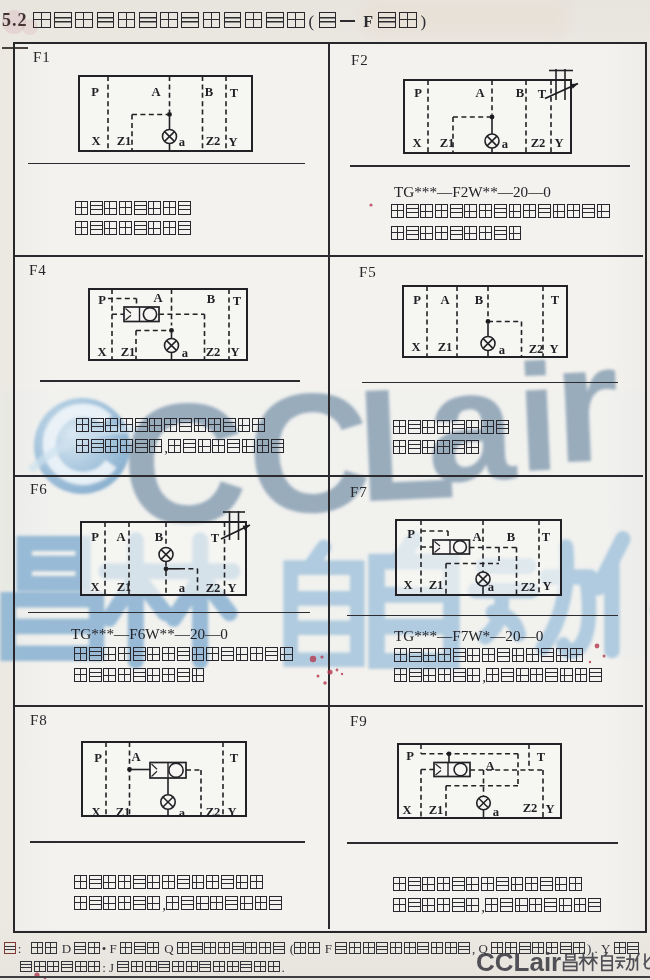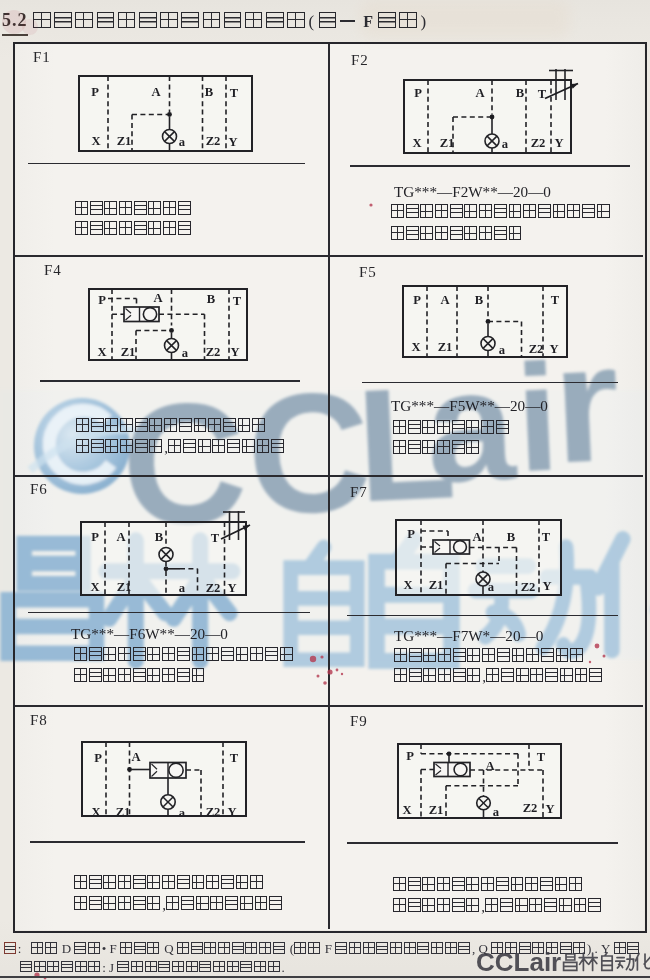--- a/index.html
+++ b/index.html
@@ -100,21 +100,21 @@
           </g>
 <g transform="translate(582,528) scale(1.36)">
             <use href="#z-hua"></use>
           </g>
 </g>
 </g>
 </svg>
 
 <div class="abs" style="left:360px;top:0;width:210px;height:38px;background:#e6ddd0;opacity:.45;border-radius:12px;filter:blur(6px)"></div>
 
-<div class="abs" style="left:2px;top:10px;font:bold 18px 'Liberation Serif';color:#36322f;letter-spacing:1px;border-bottom:2.2px solid #4a423c;padding-bottom:3px">5.2</div>
+<div class="abs" style="left:2px;top:10px;font:bold 18px 'Liberation Serif';color:#36322f;letter-spacing:1px;border-bottom:2.2px solid #4a423c;padding-bottom:16px">5.2</div>
 
 <div class="abs cn" style="left:33px;top:12px"><i class="hh"></i><i class="hh"></i><i class="hh"></i><i class="hh"></i><i class="hh"></i><i class="hh"></i><i class="hh"></i><i class="hh"></i><i class="hh"></i><i class="hh"></i><i class="hh"></i><i class="hh"></i><i class="hh"></i><span class="pu" style="font-size:17px">( </span><i class="hh"></i><i class="yi"></i><span class="pu" style="font-weight:bold;font-size:16px">&nbsp;F&nbsp;</span><i class="hh"></i><i class="hh"></i><span class="pu" style="font-size:17px">)</span></div>
 
 <div class="abs" style="left:13px;top:42px;width:630px;height:887px;border:2.8px solid #26262b"></div>
 
 <div class="abs" style="left:328px;top:44px;width:1.8px;height:885px;background:#2a2a2f"></div>
 
 <div class="abs" style="left:15px;top:255.4px;width:628px;height:1.8px;background:#2a2a2f"></div>
 
 <div class="abs" style="left:15px;top:475.4px;width:628px;height:1.8px;background:#2a2a2f"></div>
@@ -188,21 +188,21 @@
     </svg>
 
 <div class="sep" style="left:350px;top:165px;width:280px"></div>
 
 <div class="abs tg" style="left:394px;top:183px">TG***—F2W**—20—0</div>
 
 <div class="abs cn" style="left:391px;top:204px"><i class="h"></i><i class="h"></i><i class="h"></i><i class="h"></i><i class="h"></i><i class="h"></i><i class="h"></i><i class="h"></i><i class="h"></i><i class="h"></i><i class="h"></i><i class="h"></i><i class="h"></i><i class="h"></i><i class="h"></i></div>
 
 <div class="abs cn" style="left:391px;top:226px"><i class="h"></i><i class="h"></i><i class="h"></i><i class="h"></i><i class="h"></i><i class="h"></i><i class="h"></i><i class="h"></i><i class="h"></i></div>
 
-<div class="abs f" style="left:44px;top:262px">F4</div>
+<div class="abs f" style="left:29px;top:262px">F4</div>
 
 <svg class="abs" style="left:80px;top:280px" width="180" height="90" viewBox="80 280 180 90">
       <rect x="89" y="289" width="158" height="71" fill="#f8f7f4" fill-opacity="0.65" stroke="#222226" stroke-width="2.0"></rect>
       <line x1="112" y1="289" x2="112" y2="360" stroke="#222226" stroke-width="1.6" stroke-dasharray="5 3.4"></line>
       <line x1="229" y1="289" x2="229" y2="360" stroke="#222226" stroke-width="1.6" stroke-dasharray="5 3.4"></line>
       <line x1="171.5" y1="289" x2="171.5" y2="325.5" stroke="#222226" stroke-width="1.6" stroke-dasharray="5 3.4"></line>
       <line x1="171.5" y1="333" x2="171.5" y2="338.5" stroke="#222226" stroke-width="1.6"></line>
       <line x1="171.5" y1="352.5" x2="171.5" y2="360" stroke="#222226" stroke-width="1.6"></line>
       <line x1="108" y1="298.5" x2="136.5" y2="298.5" stroke="#222226" stroke-width="1.6" stroke-dasharray="5 3.4"></line>
       <line x1="136.5" y1="298.5" x2="136.5" y2="307" stroke="#222226" stroke-width="1.6" stroke-dasharray="5 3.4"></line>
@@ -260,21 +260,20 @@
       <text x="555" y="303.5" text-anchor="middle" font-family="Liberation Serif" font-size="12.6" font-weight="bold" fill="#1f1f24">T</text>
       <text x="416" y="350.5" text-anchor="middle" font-family="Liberation Serif" font-size="12.6" font-weight="bold" fill="#1f1f24">X</text>
       <text x="445" y="350.5" text-anchor="middle" font-family="Liberation Serif" font-size="12.6" font-weight="bold" fill="#1f1f24">Z1</text>
       <text x="502" y="353.5" text-anchor="middle" font-family="Liberation Serif" font-size="12.6" font-weight="bold" fill="#1f1f24">a</text>
       <text x="536" y="352.5" text-anchor="middle" font-family="Liberation Serif" font-size="12.6" font-weight="bold" fill="#1f1f24">Z2</text>
       <text x="554" y="352.5" text-anchor="middle" font-family="Liberation Serif" font-size="12.6" font-weight="bold" fill="#1f1f24">Y</text>
     </svg>
 
 <div class="sep" style="left:362px;top:381.5px;width:256px"></div>
 
-<div class="abs tg" style="left:391px;top:397px">TG***—F5W**—20—0</div>
 
 <div class="abs cn" style="left:393px;top:420px"><i class="h"></i><i class="h"></i><i class="h"></i><i class="h"></i><i class="h"></i><i class="h"></i><i class="h"></i><i class="h"></i></div>
 
 <div class="abs cn" style="left:393px;top:440px"><i class="h"></i><i class="h"></i><i class="h"></i><i class="h"></i><i class="h"></i><i class="h"></i></div>
 
 <div class="abs f" style="left:30px;top:481px">F6</div>
 
 <svg class="abs" style="left:72px;top:500px" width="190" height="100" viewBox="72 500 190 100">
       <rect x="81" y="522" width="165" height="73" fill="#f8f7f4" fill-opacity="0.65" stroke="#222226" stroke-width="2.0"></rect>
       <line x1="105" y1="522" x2="105" y2="595" stroke="#222226" stroke-width="1.6" stroke-dasharray="5 3.4"></line>

